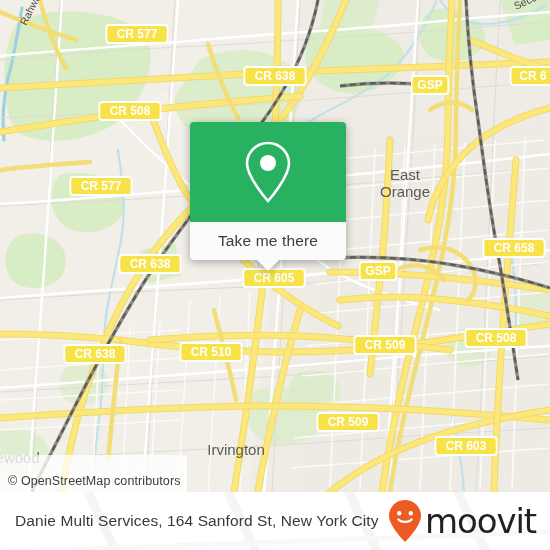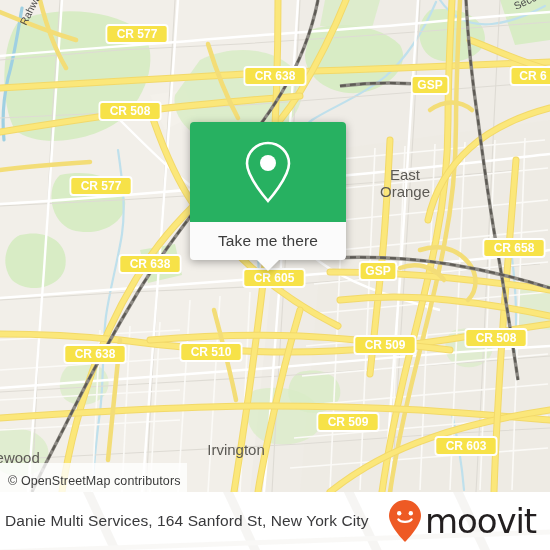--- a/index.html
+++ b/index.html
@@ -27,21 +27,21 @@
   }
   #map svg { display: block; }
 
   
   .attribution {
     position: absolute;
     left: 0;
     bottom: 0;
     height: 21px;
     line-height: 21px;
-    padding: 8px 6px 0 8px;
+    padding: 16px 6px 0 8px;
     font-size: 12.5px;
     color: #3b3b3b;
     background: rgba(255,255,255,0.78);
     letter-spacing: 0.1px;
     white-space: nowrap;
   }
 
   
   #popup {
     position: absolute;
@@ -97,21 +97,21 @@
   }
   #footer-watermark {
     position: absolute;
     left: 0; top: -40px;
     width: 550px; height: 130px;
     opacity: 0.30;
     pointer-events: none;
   }
   .footer-title {
     position: relative;
-    margin-left: 5px;
+    margin-left: 15px;
     font-size: 15.5px;
     color: #39393b;
     white-space: nowrap;
     letter-spacing: 0.1px;
     z-index: 2;
   }
   .brand {
     position: absolute;
     right: 14px;
     top: 50%;

